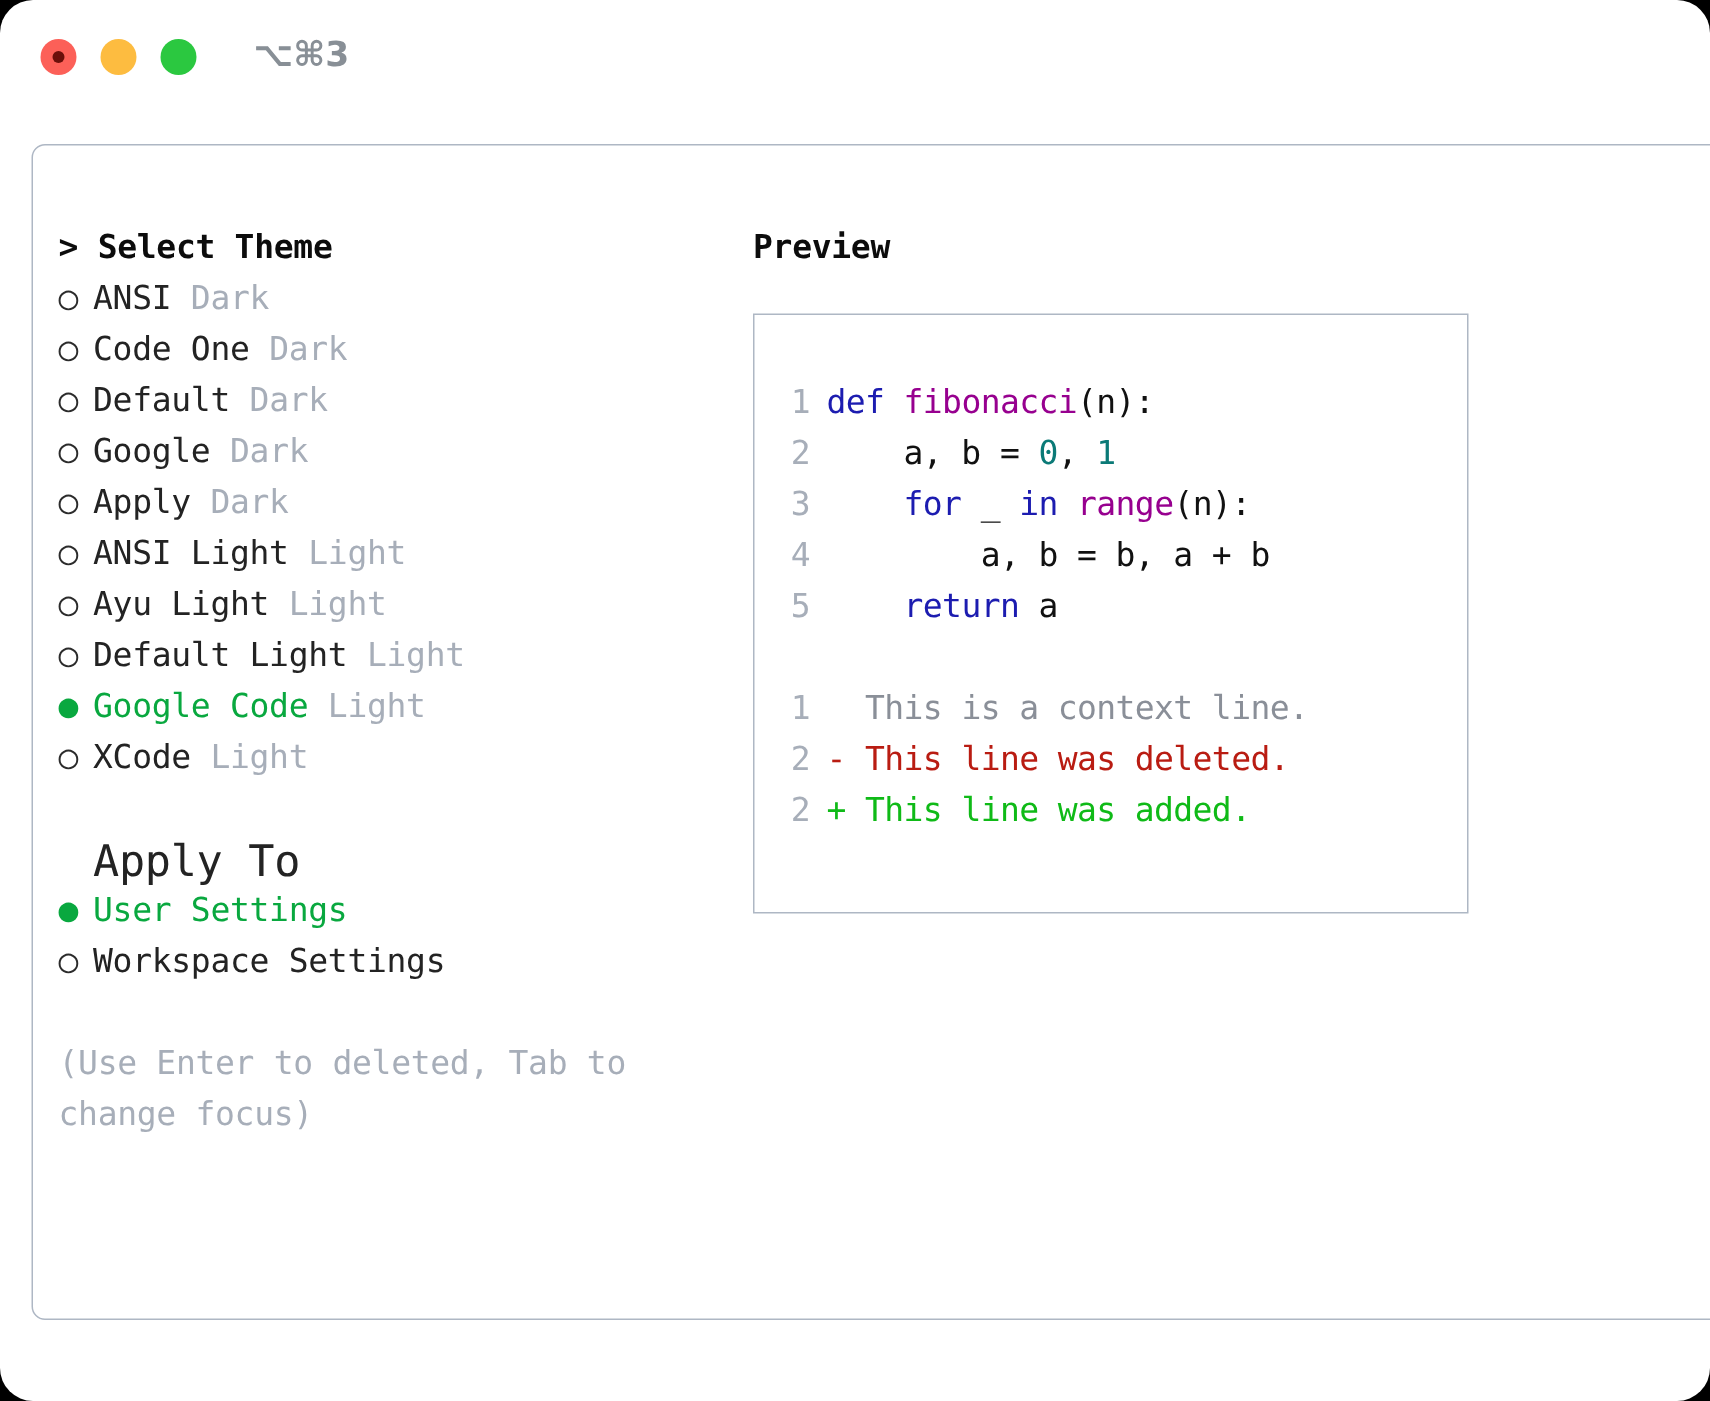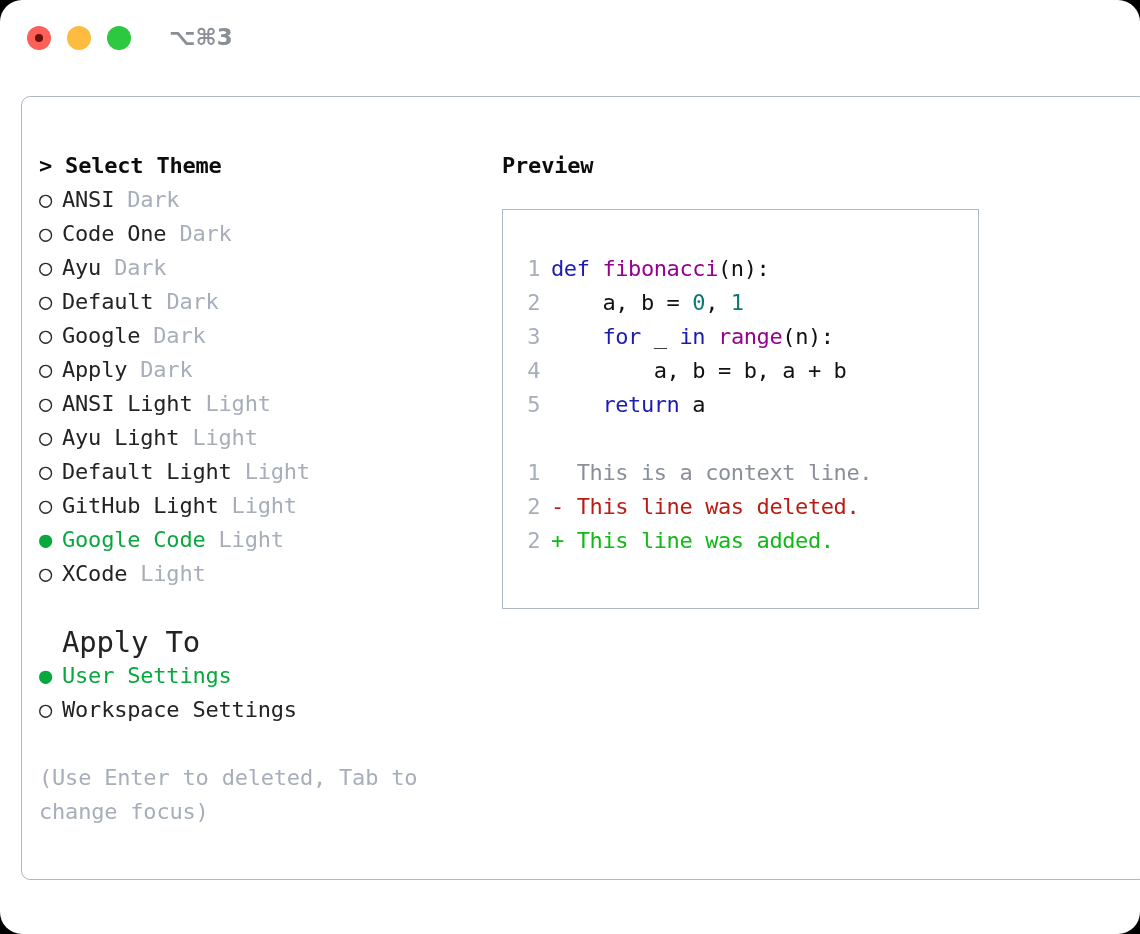--- a/index.html
+++ b/index.html
@@ -210,28 +210,26 @@
   </div>
 
   <div class="panel">
     <div class="panel-inner">
 
       <div class="left-col">
         <div class="col-title">&gt; Select Theme</div>
         <div class="theme-list">
             <div class="theme-row"><span class="marker">○</span><span class="theme-name">ANSI</span><span> </span><span class="theme-kind">Dark</span></div>
             <div class="theme-row"><span class="marker">○</span><span class="theme-name">Code One</span><span> </span><span class="theme-kind">Dark</span></div>
-            <div class="theme-row"><span class="marker">○</span><span class="theme-name">Ayu</span><span> </span><span class="theme-kind">Dark</span></div>
             <div class="theme-row"><span class="marker">○</span><span class="theme-name">Default</span><span> </span><span class="theme-kind">Dark</span></div>
             <div class="theme-row"><span class="marker">○</span><span class="theme-name">Google</span><span> </span><span class="theme-kind">Dark</span></div>
             <div class="theme-row"><span class="marker">○</span><span class="theme-name">Apply</span><span> </span><span class="theme-kind">Dark</span></div>
             <div class="theme-row"><span class="marker">○</span><span class="theme-name">ANSI Light</span><span> </span><span class="theme-kind">Light</span></div>
             <div class="theme-row"><span class="marker">○</span><span class="theme-name">Ayu Light</span><span> </span><span class="theme-kind">Light</span></div>
             <div class="theme-row"><span class="marker">○</span><span class="theme-name">Default Light</span><span> </span><span class="theme-kind">Light</span></div>
-            <div class="theme-row"><span class="marker">○</span><span class="theme-name">GitHub Light</span><span> </span><span class="theme-kind">Light</span></div>
             <div class="theme-row selected"><span class="marker">●</span><span class="theme-name">Google Code</span><span> </span><span class="theme-kind">Light</span></div>
             <div class="theme-row"><span class="marker">○</span><span class="theme-name">XCode</span><span> </span><span class="theme-kind">Light</span></div>
           </div>
 
         <div class="section-gap"></div>
 
         <div class="apply-title">Apply To</div>
         <div class="theme-list">
             <div class="theme-row selected"><span class="marker">●</span><span class="theme-name">User Settings</span></div>
             <div class="theme-row"><span class="marker">○</span><span class="theme-name">Workspace Settings</span></div>

